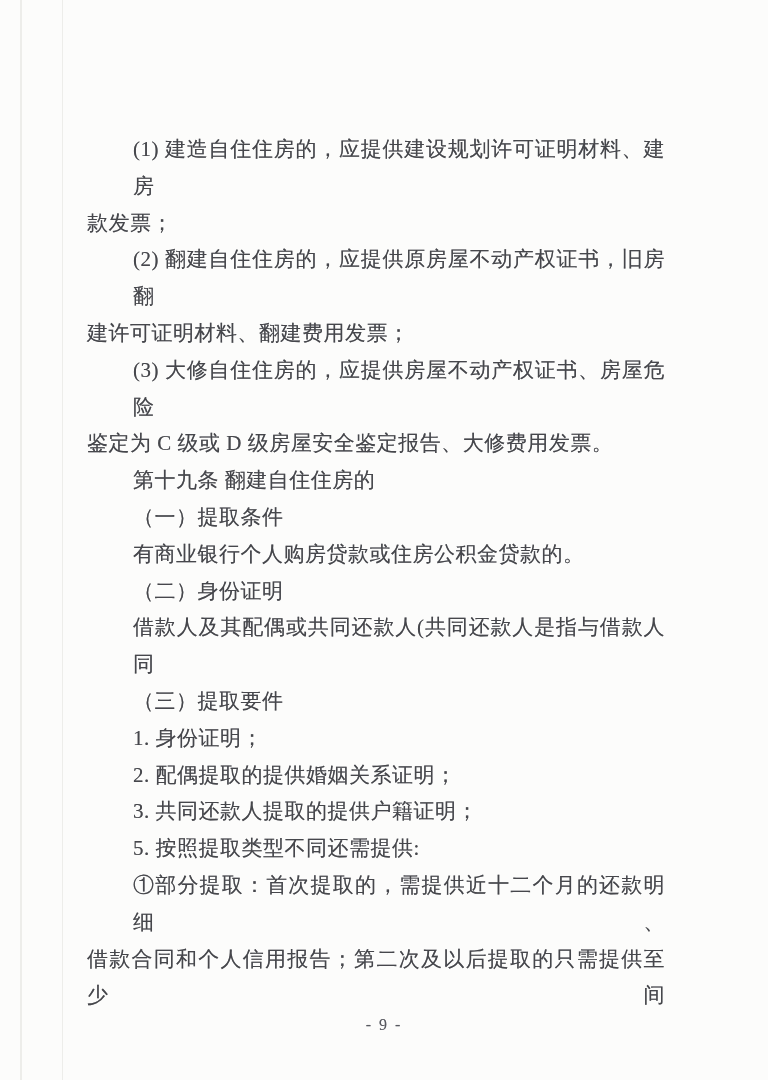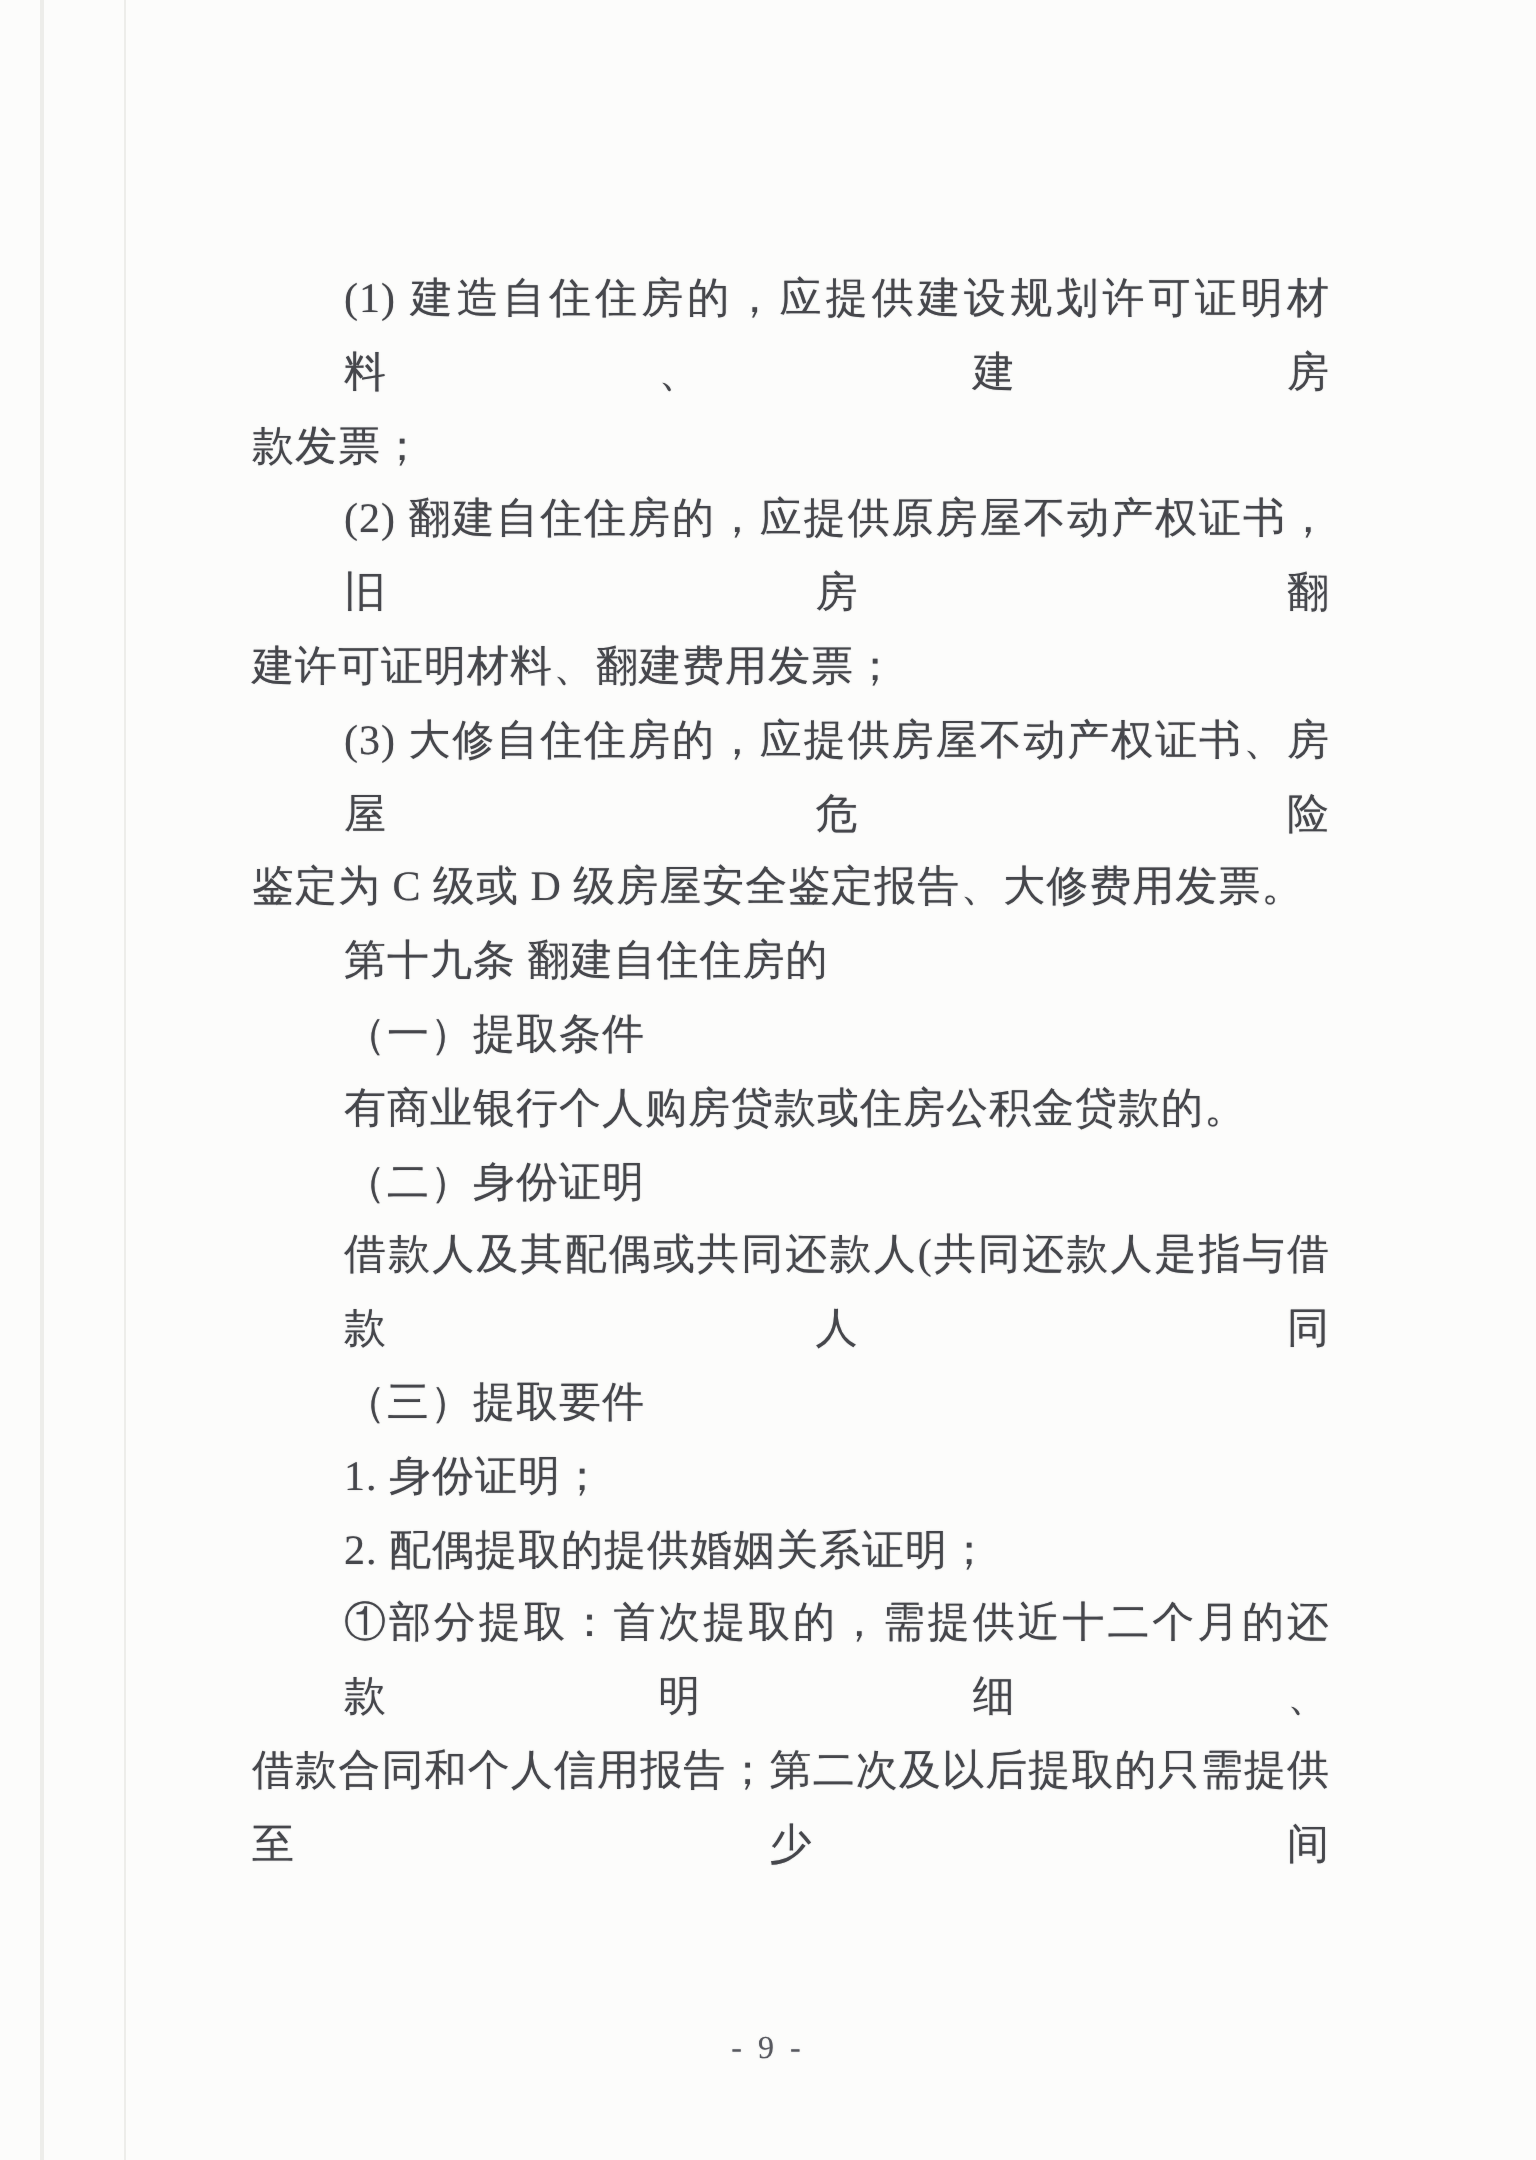--- a/index.html
+++ b/index.html
@@ -37,21 +37,20 @@
     width: 578px;
     font-size: 21px;
     line-height: 36.8px;
     color: #46474c;
     letter-spacing: 0.5px;
     text-shadow: 0 0 0.6px rgba(70, 71, 76, 0.55);
   }
   .line {
     white-space: nowrap;
     text-align: left;
-    margin-left: 39px;
   }
   .line.indent {
     padding-left: 46px;
   }
   .line.justify {
     white-space: normal;
     text-align: justify;
     text-align-last: justify;
   }
   .page-footer {
@@ -81,17 +80,19 @@
     <div class="line indent justify">(3) 大修自住住房的，应提供房屋不动产权证书、房屋危险</div>
     <div class="line">鉴定为 C 级或 D 级房屋安全鉴定报告、大修费用发票。</div>
     <div class="line indent">第十九条 翻建自住住房的</div>
     <div class="line indent">（一）提取条件</div>
     <div class="line indent">有商业银行个人购房贷款或住房公积金贷款的。</div>
     <div class="line indent">（二）身份证明</div>
     <div class="line indent justify">借款人及其配偶或共同还款人(共同还款人是指与借款人同</div>
     <div class="line indent">（三）提取要件</div>
     <div class="line indent">1. 身份证明；</div>
     <div class="line indent">2. 配偶提取的提供婚姻关系证明；</div>
+    <div class="line indent">3. 共同还款人提取的提供户籍证明；</div>
+    <div class="line indent">5. 按照提取类型不同还需提供:</div>
     <div class="line indent justify">①部分提取：首次提取的，需提供近十二个月的还款明细、</div>
     <div class="line justify">借款合同和个人信用报告；第二次及以后提取的只需提供至少间</div>
   </div>
 
 <div class="page-footer">- 9 -</div>
 
 </body></html>

